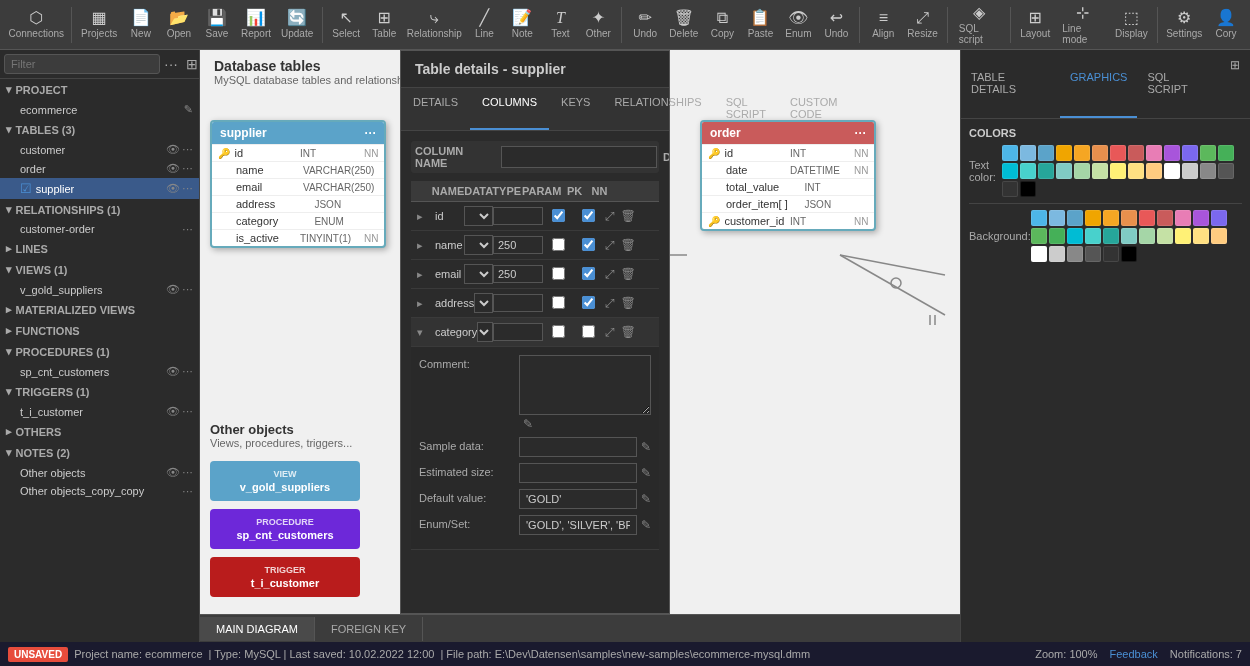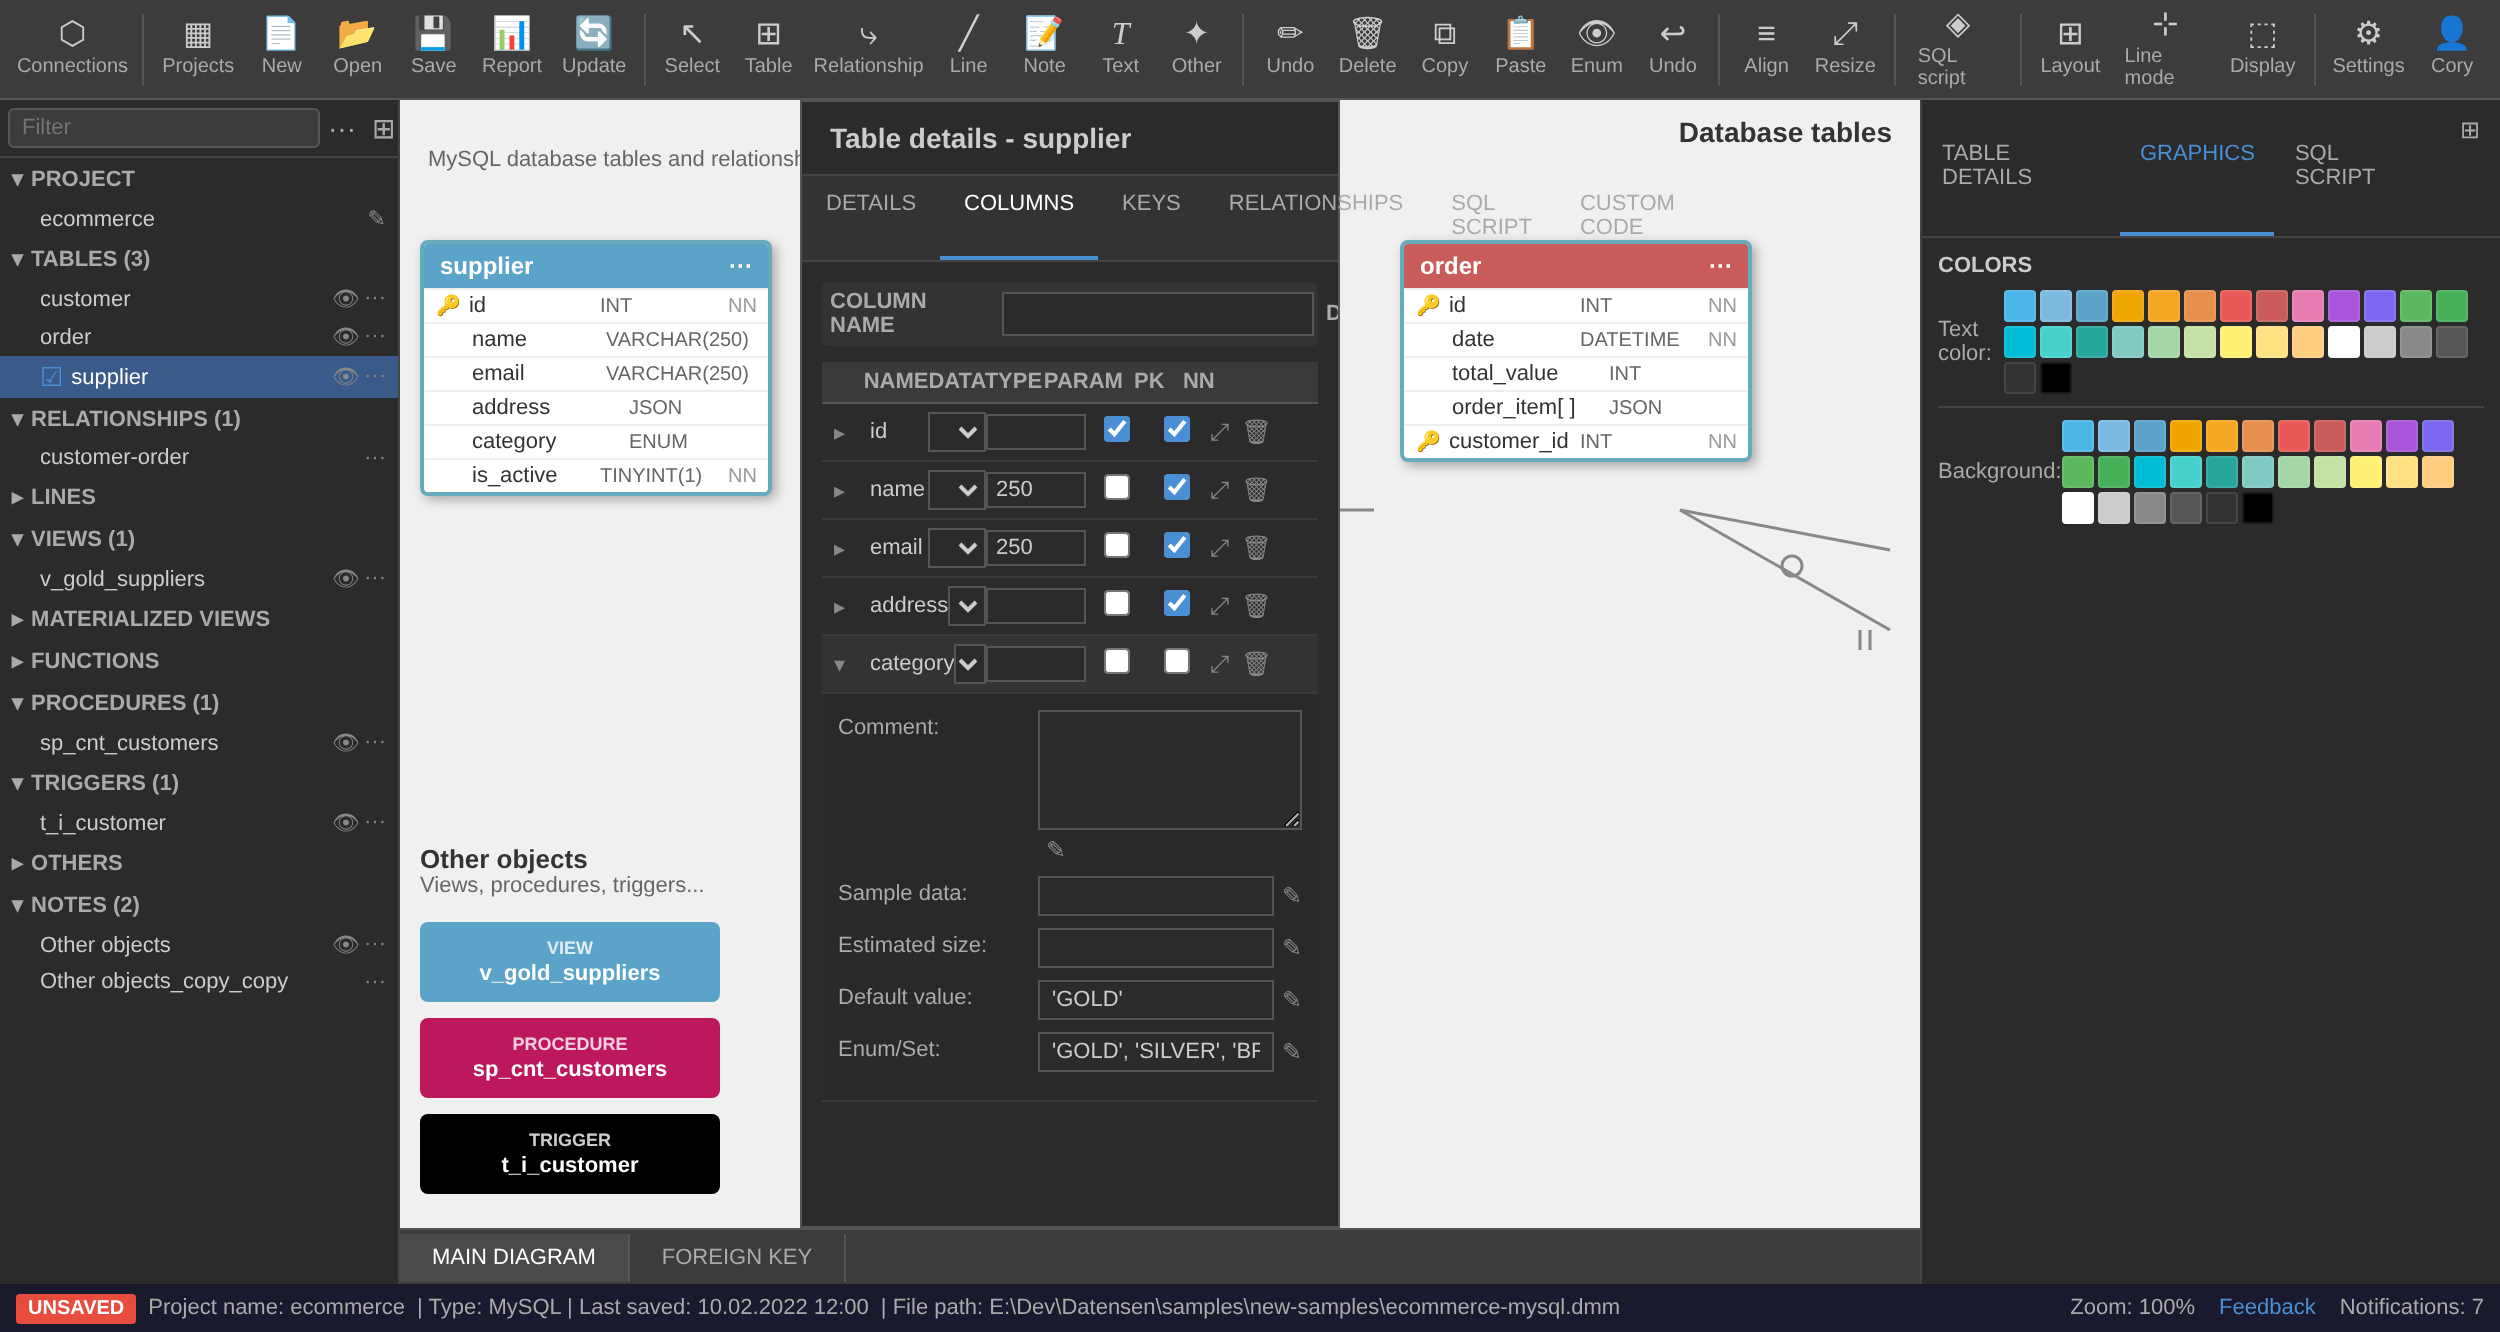--- a/index.html
+++ b/index.html
@@ -23,43 +23,43 @@
     .sidebar-section { padding: 4px 6px; font-size: 11px; font-weight: bold; color: #aaa; cursor: pointer; display: flex; align-items: center; gap: 4px; }
     .sidebar-item { padding: 3px 6px 3px 20px; font-size: 11px; color: #ccc; display: flex; align-items: center; gap: 4px; cursor: pointer; }
     .sidebar-item.active { background: #3a5a8a; color: #fff; }
     .sidebar-item-icons { margin-left: auto; display: flex; gap: 2px; }
     .sidebar-item-icon { color: #888; font-size: 11px; cursor: pointer; }
     .checkbox-blue { color: #4a8fd4; font-size: 13px; }
 
     
     .canvas-area { flex: 1; background: #f0f0f0; position: relative; overflow: hidden; }
     .canvas-header { background: #f0f0f0; padding: 8px 14px 4px; }
-    .canvas-title { font-size: 14px; font-weight: bold; color: #333; text-align: right; }
+    .canvas-title { font-size: 14px; font-weight: bold; color: #333; }
     .canvas-subtitle { font-size: 11px; color: #666; }
 
     
     .db-table { position: absolute; border: 2px solid #6ab; border-radius: 4px; background: #fff; min-width: 160px; box-shadow: 2px 2px 6px rgba(0,0,0,0.3); }
     .db-table-header { background: #5ba3c9; color: #fff; padding: 4px 8px; font-weight: bold; font-size: 12px; display: flex; justify-content: space-between; align-items: center; border-radius: 2px 2px 0 0; }
     .db-table-header.red { background: #c95b5b; }
     .db-table-row { display: flex; align-items: center; padding: 2px 6px; gap: 4px; font-size: 11px; border-top: 1px solid #eee; }
     .col-key { color: #f0a500; font-size: 10px; }
     .col-name { color: #333; flex: 1; min-width: 60px; }
     .col-type { color: #666; min-width: 60px; font-size: 10px; }
     .col-nn { color: #999; font-size: 10px; }
     .col-fk { color: #5ba3c9; font-size: 10px; }
 
     
     .objects-section { position: absolute; left: 0; top: 0; bottom: 0; width: 200px; padding: 10px; }
     .objects-title { font-size: 13px; font-weight: bold; color: #333; }
     .objects-subtitle { font-size: 11px; color: #666; margin-bottom: 12px; }
     .obj-btn { display: block; width: 150px; padding: 8px 12px; text-align: center; font-size: 11px; font-weight: bold; color: #fff; border-radius: 4px; margin-bottom: 8px; cursor: pointer; border: none; }
     .obj-btn-label { font-size: 9px; opacity: 0.8; margin-bottom: 2px; }
     .obj-btn.view { background: #5ba3c9; }
-    .obj-btn.procedure { background: #be185d; }
-    .obj-btn.trigger { background: #000000; }
+    .obj-btn.procedure { background: #6d28d9; }
+    .obj-btn.trigger { background: #b91c1c; }
 
     
     .canvas-svg { position: absolute; top: 0; left: 0; width: 100%; height: 100%; pointer-events: none; }
 
     
     .right-panel { width: 290px; background: #2b2b2b; border-left: 1px solid #444; flex-shrink: 0; overflow-y: auto; }
     .right-panel-tabs { display: flex; border-bottom: 1px solid #444; }
     .right-panel-tab { padding: 21px 10px; font-size: 11px; color: #aaa; cursor: pointer; border-bottom: 2px solid transparent; }
     .right-panel-tab.active { color: #4a8fd4; border-bottom-color: #4a8fd4; }
     .right-panel-expand { margin-left: auto; padding: 8px 10px; cursor: pointer; color: #aaa; }

